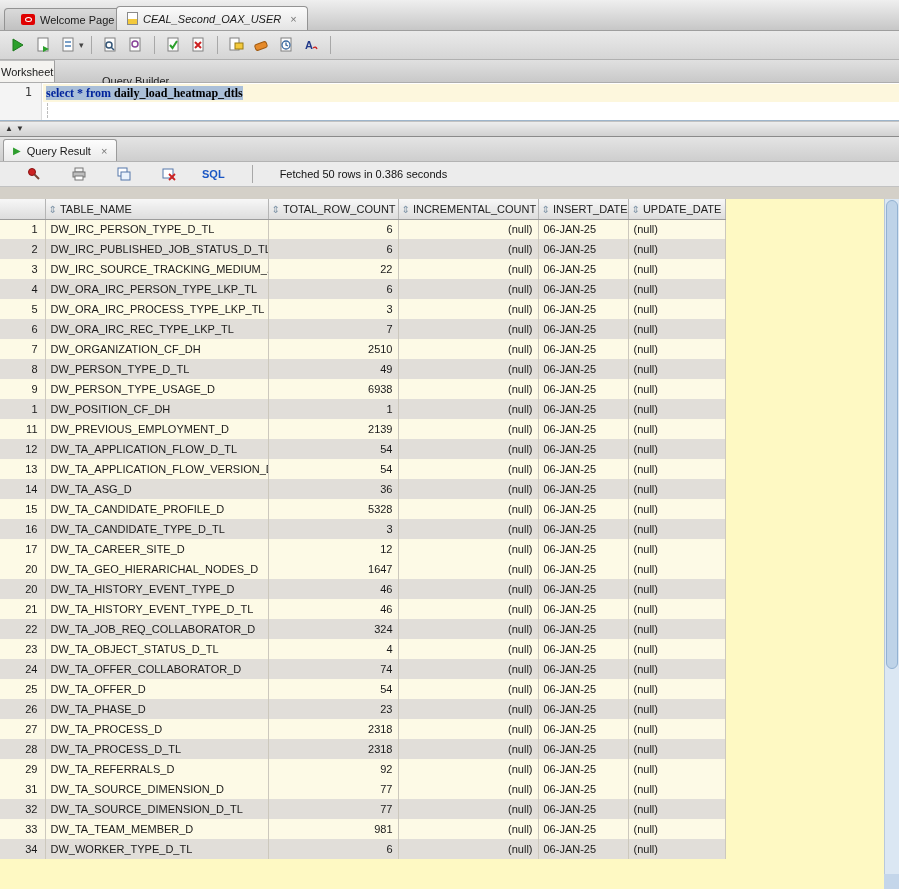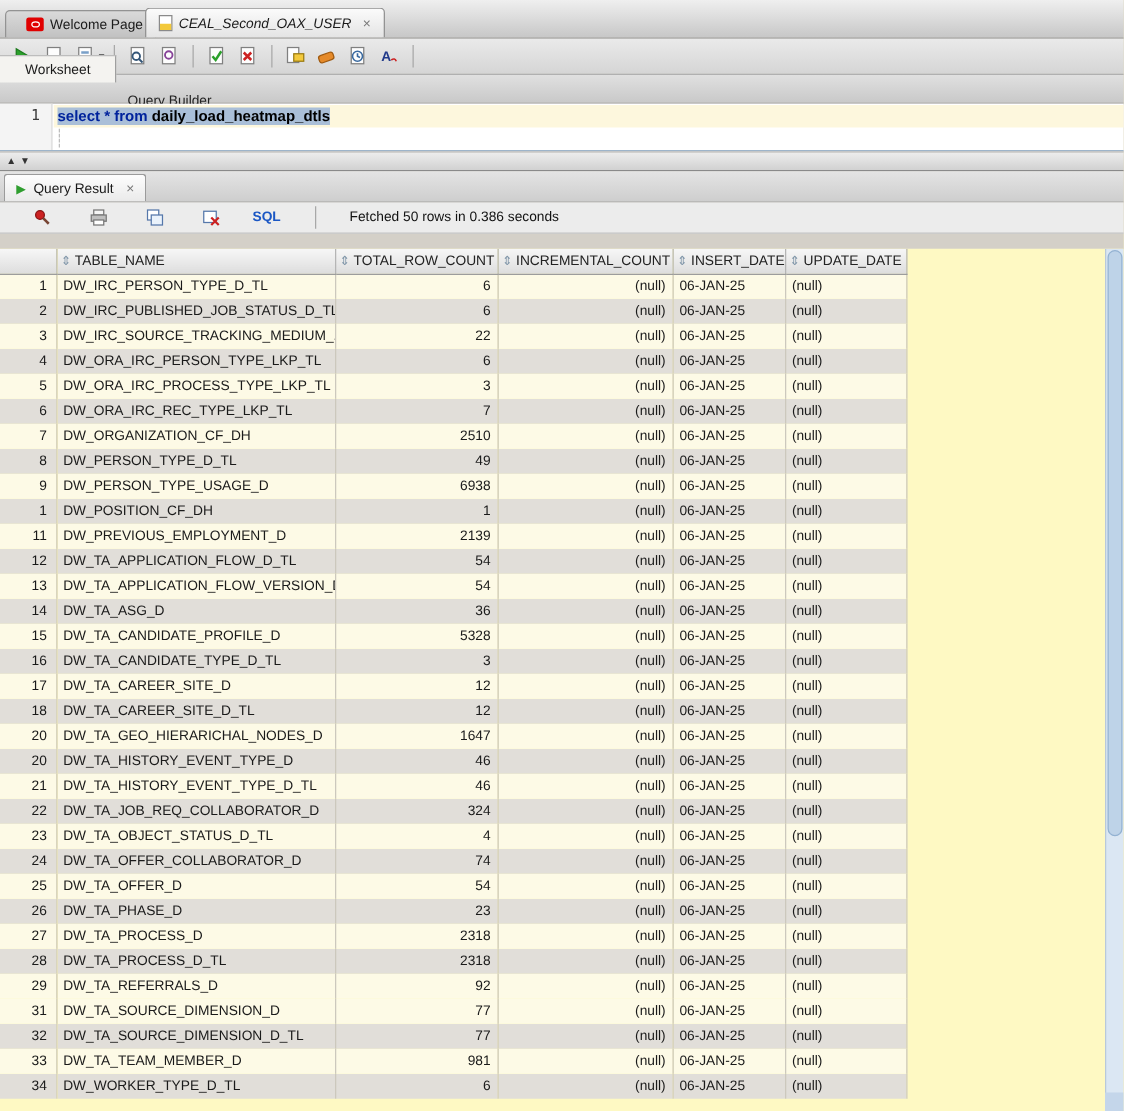--- a/index.html
+++ b/index.html
@@ -26,35 +26,35 @@
   .toolbar { position:absolute; top:31px; left:0; right:0; height:29px;
              background:linear-gradient(#eaeaea,#d5d5d5); border-bottom:1px solid #b0b0b0;
              display:flex; align-items:center; padding-left:6px; gap:2px; }
   .tbtn { width:23px; height:23px; display:inline-flex; align-items:center; justify-content:center; border-radius:3px; }
   .sep  { width:1px; height:18px; background:#a8a8a8; margin:0 5px; }
   .dd   { font-size:9px; color:#444; margin-left:-2px; }
 
   
   .subtabs { position:absolute; top:60px; left:0; right:0; height:23px;
              background:linear-gradient(#e0e0e0,#c9c9c9); border-bottom:1px solid #adadad; }
-  .subtab.active { position:absolute; left:0; bottom:16px; height:22px; line-height:22px;
+  .subtab.active { position:absolute; left:0; bottom:0; height:22px; line-height:22px;
                    background:#f4f3f0; border-right:1px solid #9f9f9f; border-top:1px solid #bdbdbd;
-                   padding:0 20px; }
+                   padding:0 1px; }
   .subtab.inactive { position:absolute; left:92px; bottom:0; height:23px; line-height:23px;
                      padding:12px 10px; color:#222; }
 
   
   .editor { position:absolute; top:83px; left:0; right:0; height:38px; background:#ffffff;
             border-bottom:1px solid #9db4ca; }
   .gutter { position:absolute; left:0; top:0; bottom:0; width:42px; background:#f4f4f4;
             border-right:1px solid #dcdcdc; }
   .gutter .ln { position:absolute; top:2px; right:9px; font-family:"DejaVu Sans Mono", monospace;
                 font-size:12px; color:#3c3c3c; }
   .codeline { position:absolute; left:43px; right:0; top:1px; height:18px; background:#fdf7dd;
-              font-family:Liberation Sans, sans-serif; font-size:12px; line-height:18px;
+              font-family:Liberation Serif, serif; font-size:12px; line-height:18px;
               padding-left:3px; white-space:pre; }
   .selection { background:#aabfd8; }
   .kw   { color:#00239c; font-weight:bold; }
   .ident{ color:#000; font-weight:bold; }
   .guide { position:absolute; left:47px; top:20px; height:15px; border-left:1px dashed #bdbdbd; }
 
   
   .splitter { position:absolute; top:121px; left:0; right:0; height:16px;
               background:linear-gradient(#ededed,#d1d1d1); border-top:1px solid #c2c2c2;
               border-bottom:1px solid #8a8a8a; }
@@ -397,28 +397,20 @@
             <td>(null)</td>
           </tr>
           <tr class="odd">
             <td>17</td>
             <td>DW_TA_CAREER_SITE_D</td>
             <td>12</td>
             <td>(null)</td>
             <td>06-JAN-25</td>
             <td>(null)</td>
           </tr>
-          <tr class="even">
-            <td>18</td>
-            <td>DW_TA_CAREER_SITE_D_TL</td>
-            <td>12</td>
-            <td>(null)</td>
-            <td>06-JAN-25</td>
-            <td>(null)</td>
-          </tr>
           <tr class="odd">
             <td>20</td>
             <td>DW_TA_GEO_HIERARICHAL_NODES_D</td>
             <td>1647</td>
             <td>(null)</td>
             <td>06-JAN-25</td>
             <td>(null)</td>
           </tr>
           <tr class="even">
             <td>20</td>

